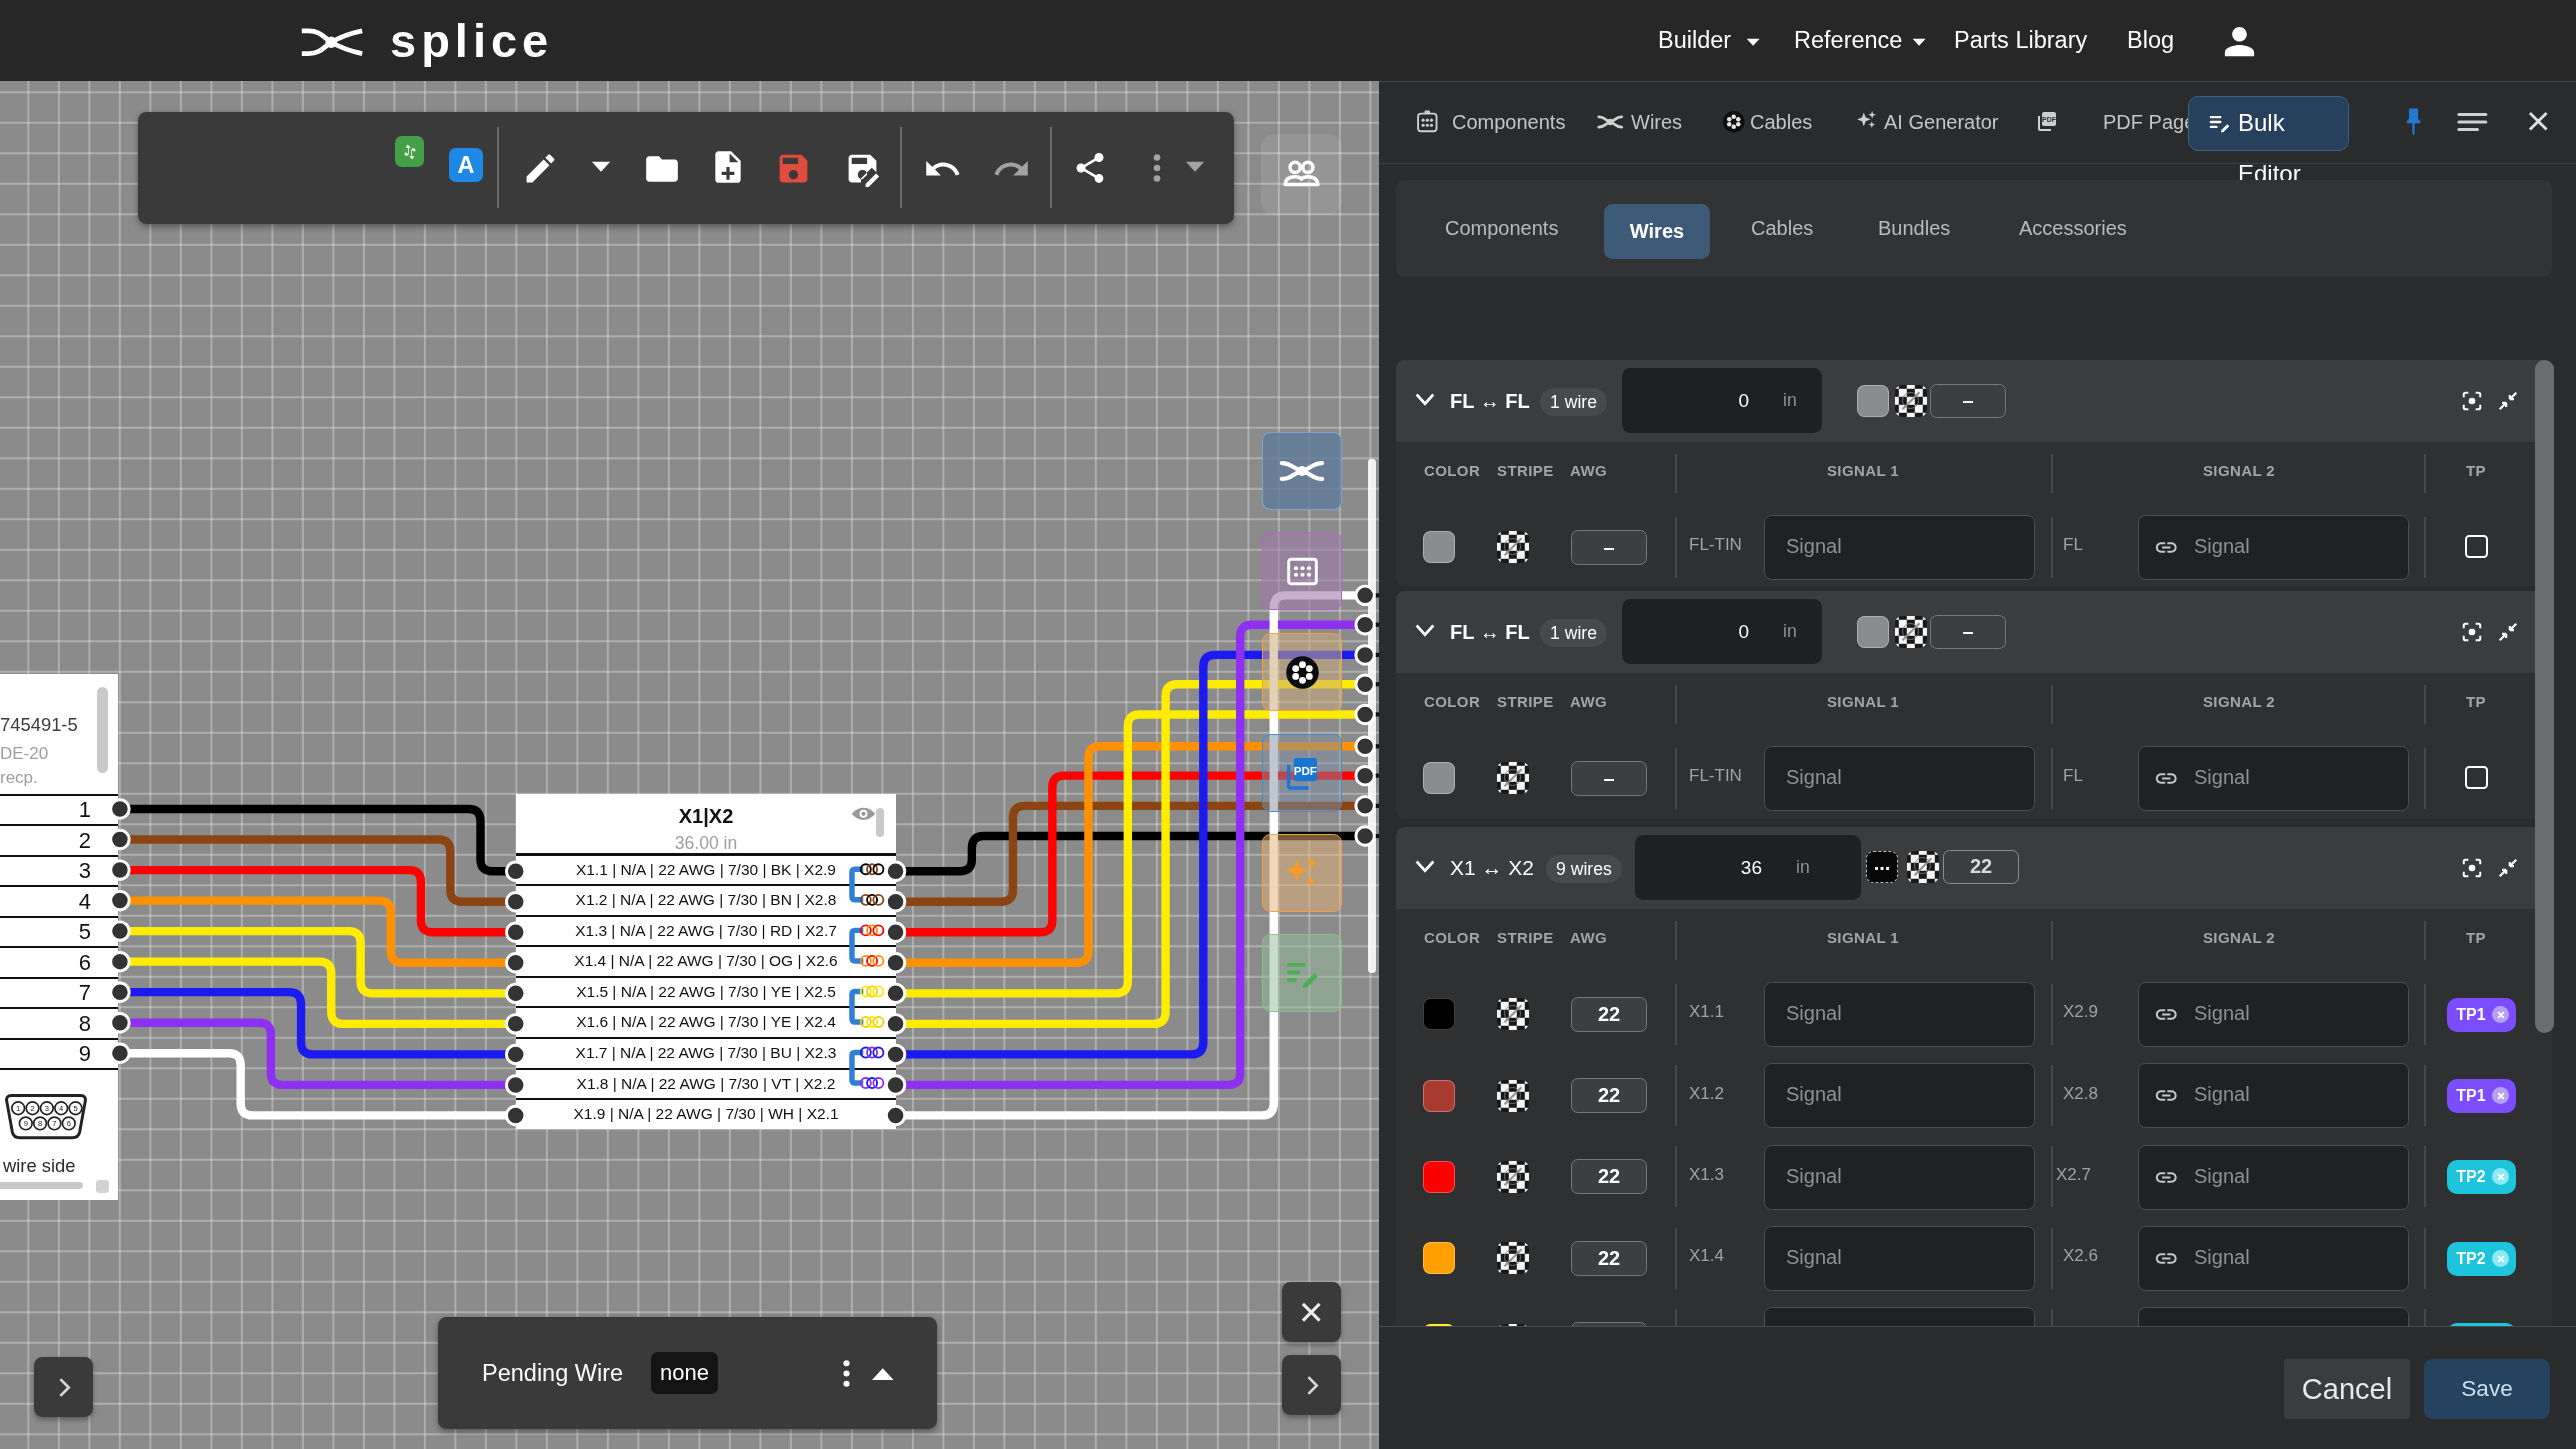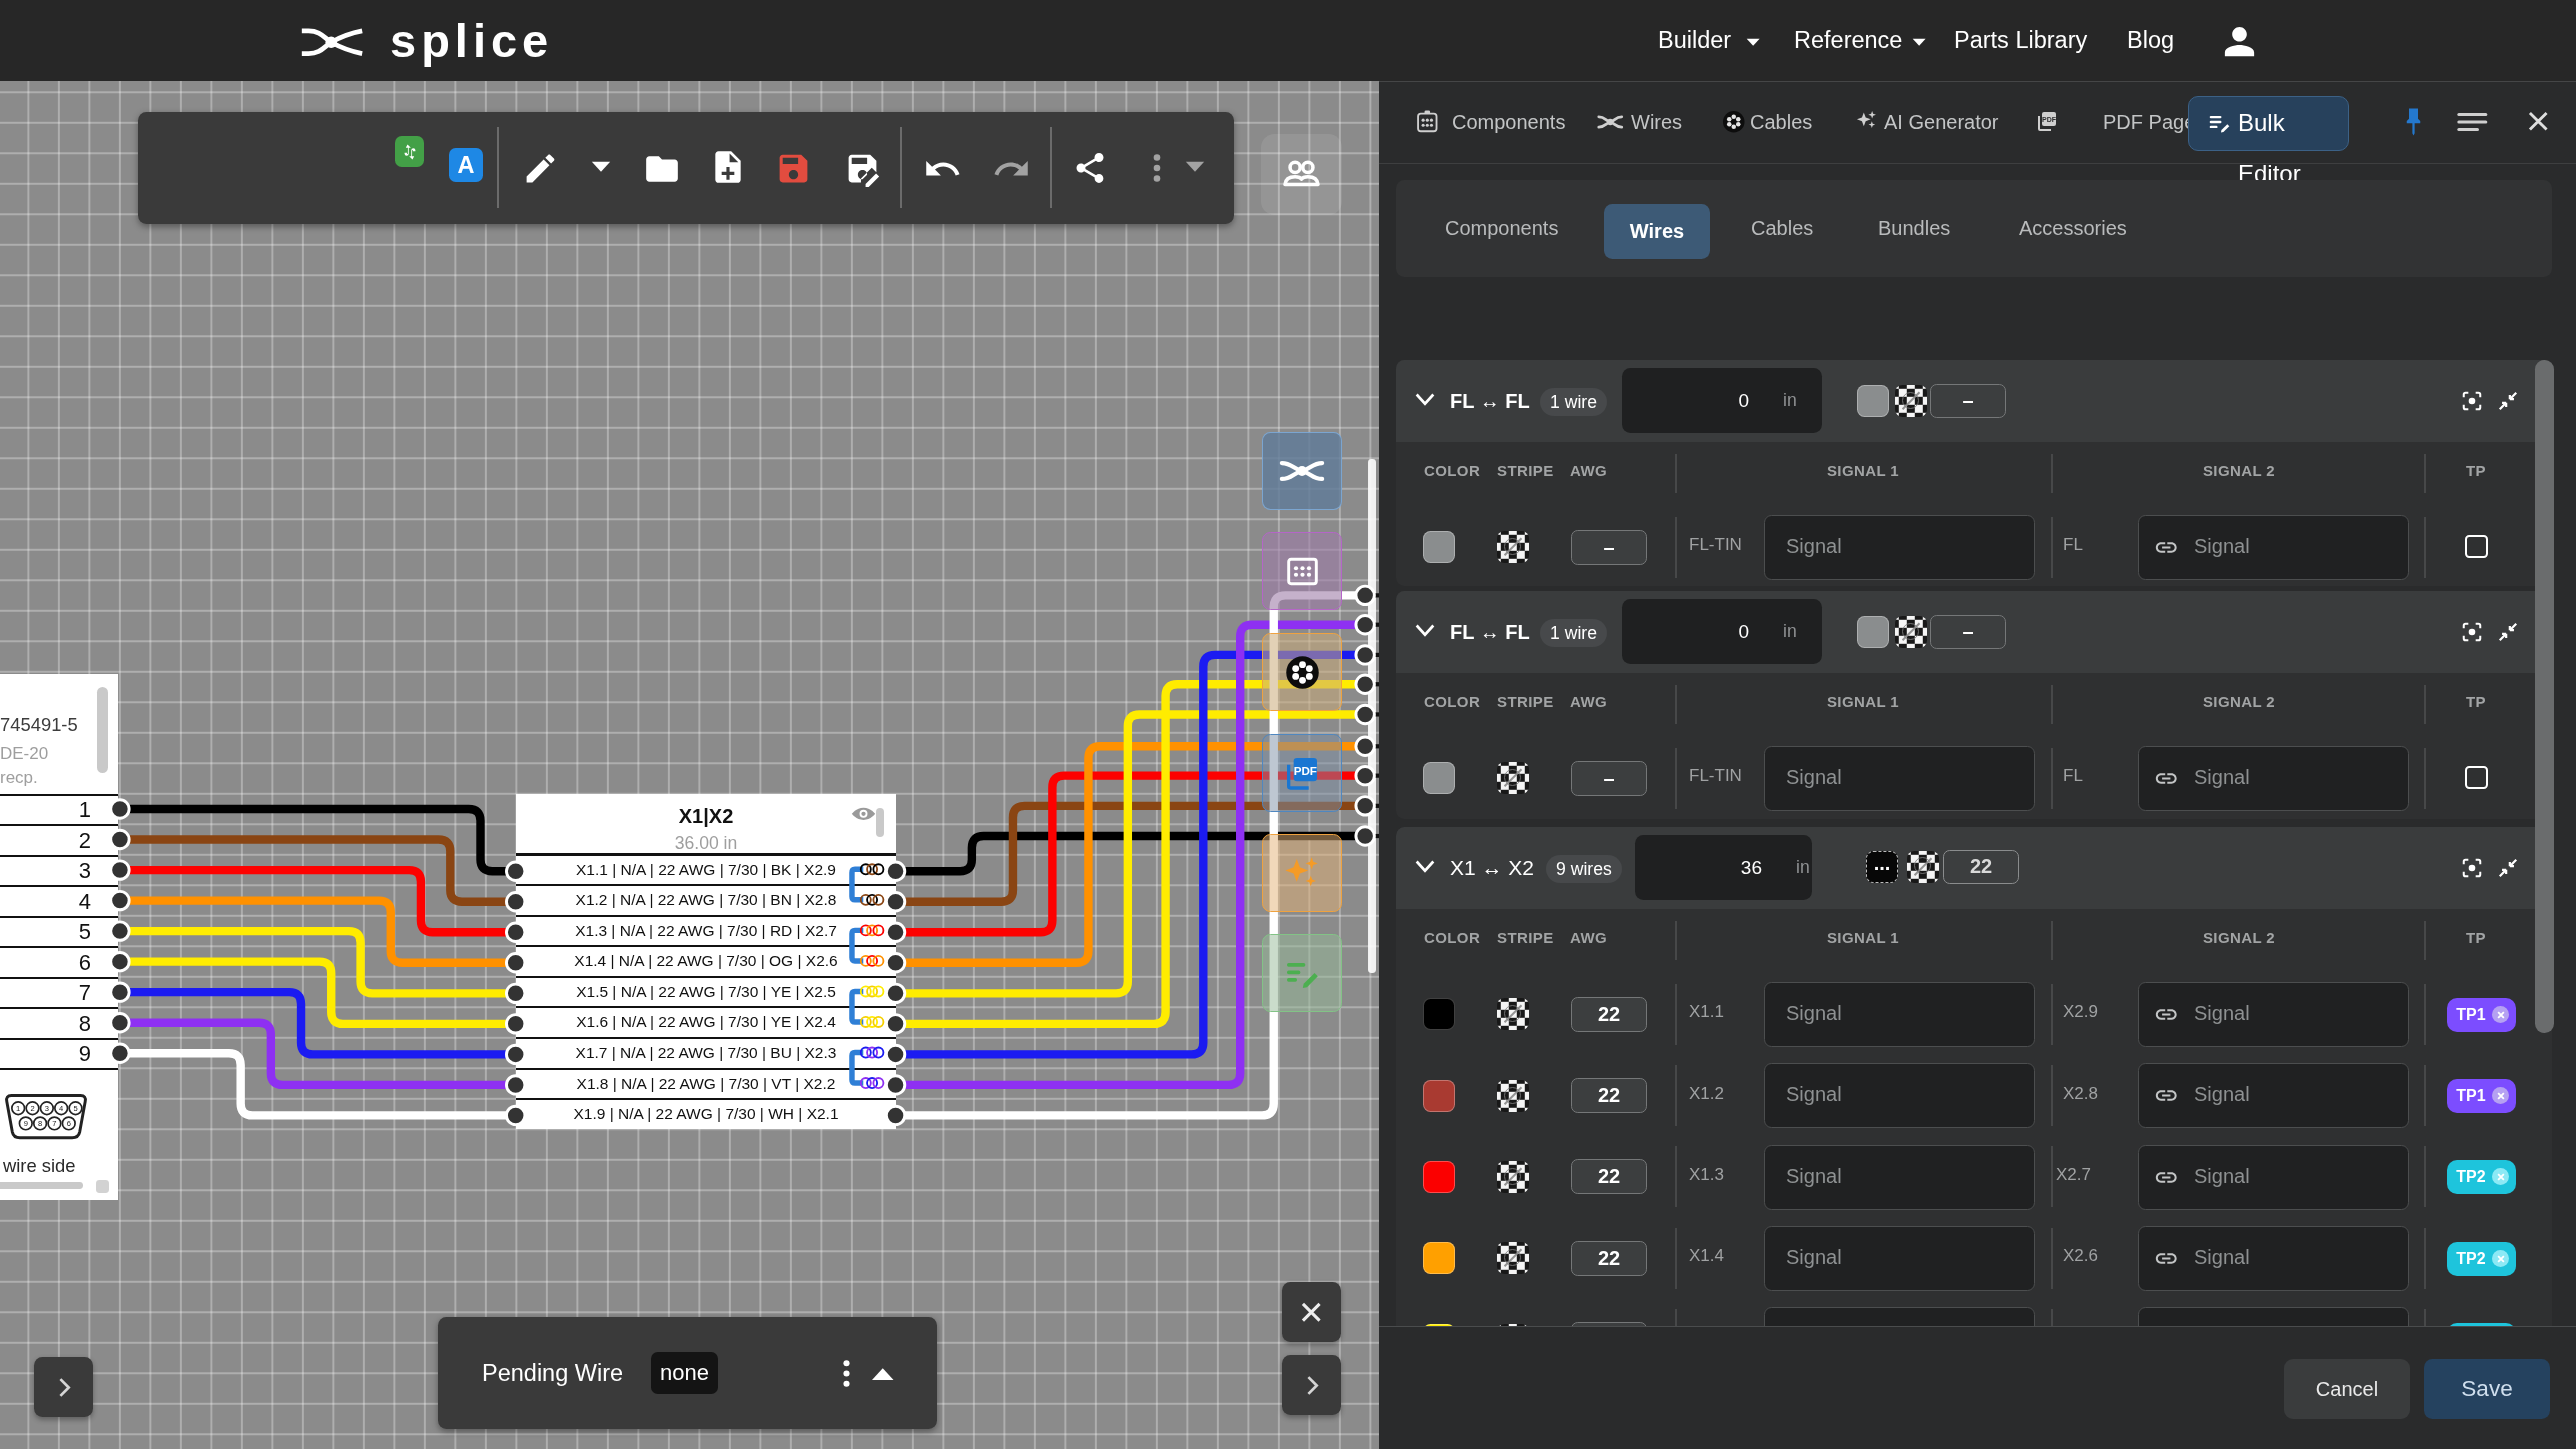--- a/index.html
+++ b/index.html
@@ -588,21 +588,21 @@
     <div class="ab" style="left:1069px;top:175px;width:22.6px;height:22.6px;border:2.9px solid #fff;border-radius:4.2px"></div>
   </div>
 
   <div class="card2" style="top:745px;height:499px;background:#2f3031;border-radius:8.4px 8.4px 0 0;overflow:hidden">
     <div class="bhdr">
       <svg class="ab" style="left:18.4px;top:32px" width="22" height="15" viewBox="0 0 26 18" fill="none" stroke="#fff" stroke-width="3.2">
           <path d="M3 3 L13 14 L23 3"></path>
         </svg>
       <div class="ab" style="left:54px;top:0;height:82px;line-height:82px;color:#fff;font-size:21px;font-weight:normal">X1 ↔ X2</div>
       <div class="ab" style="left:150px;top:28px"><span class="pill">9 wires</span></div>
-      <div class="leninp" style="left:239px;top:8.4px;width:177px;height:65px">
+      <div class="leninp" style="left:239px;top:8.4px;width:226px;height:65px">
         <div class="ab" style="left:0;top:0;width:127px;height:65px;line-height:65px;text-align:right">36</div>
         <div class="ab" style="left:161px;top:0;height:65px;line-height:65px;font-size:17.6px;color:#8f9193">in</div>
       </div>
       <div class="sw" style="left:470px;top:23.5px;background:#070707;border:1.7px dashed #bdbdbd;color:#fff;font-size:20px;font-weight:bold;line-height:22px;text-align:center">...</div>
       <div class="checker" style="left:511px;top:23.5px"></div>
       <div class="awgbtn" style="left:547px;top:22.6px;width:76px;height:34px;line-height:30px;color:#d9d9d9;border-color:#8a8c8d">22</div>
       <svg class="ab" style="left:1065px;top:30px" width="22" height="22" viewBox="0 0 24 24" fill="none" stroke="#fff" stroke-width="2.2">
           <path d="M3 8 V5 Q3 3 5 3 H8"></path>
           <path d="M16 3 H19 Q21 3 21 5 V8"></path>
           <path d="M21 16 V19 Q21 21 19 21 H16"></path>
@@ -724,18 +724,18 @@
       
       
     </div>
     <div class="chip" style="left:1051px;top:496px;background:#1ec4dc">
       <span style="position:absolute;left:9.2px">TP2</span>
 
     </div>
   </div>
 
   <div class="ab" style="left:0;top:1244px;width:1197px;height:0.8px;background:#4a4c4d"></div>
-  <div class="ab" style="left:905px;top:1277px;width:126px;height:60px;background:#3a3c3d;border-radius:9px;text-align:center;line-height:60px;color:#e9e9e9;font-size:20px">Cancel</div>
+  <div class="ab" style="left:905px;top:1277px;width:126px;height:60px;background:#3a3c3d;border-radius:3px;text-align:center;line-height:60px;color:#e9e9e9;font-size:29px">Cancel</div>
   <div class="ab" style="left:1045px;top:1277px;width:126px;height:60px;background:#25425f;border-radius:8.4px;text-align:center;line-height:60px;color:#cfdeed;font-size:22.6px">Save</div>
 
   <div class="ab" style="left:1156px;top:278px;width:19px;height:673px;background:#6a6c6d;border-radius:9.2px"></div>
 </div>
 
 
 </body></html>

